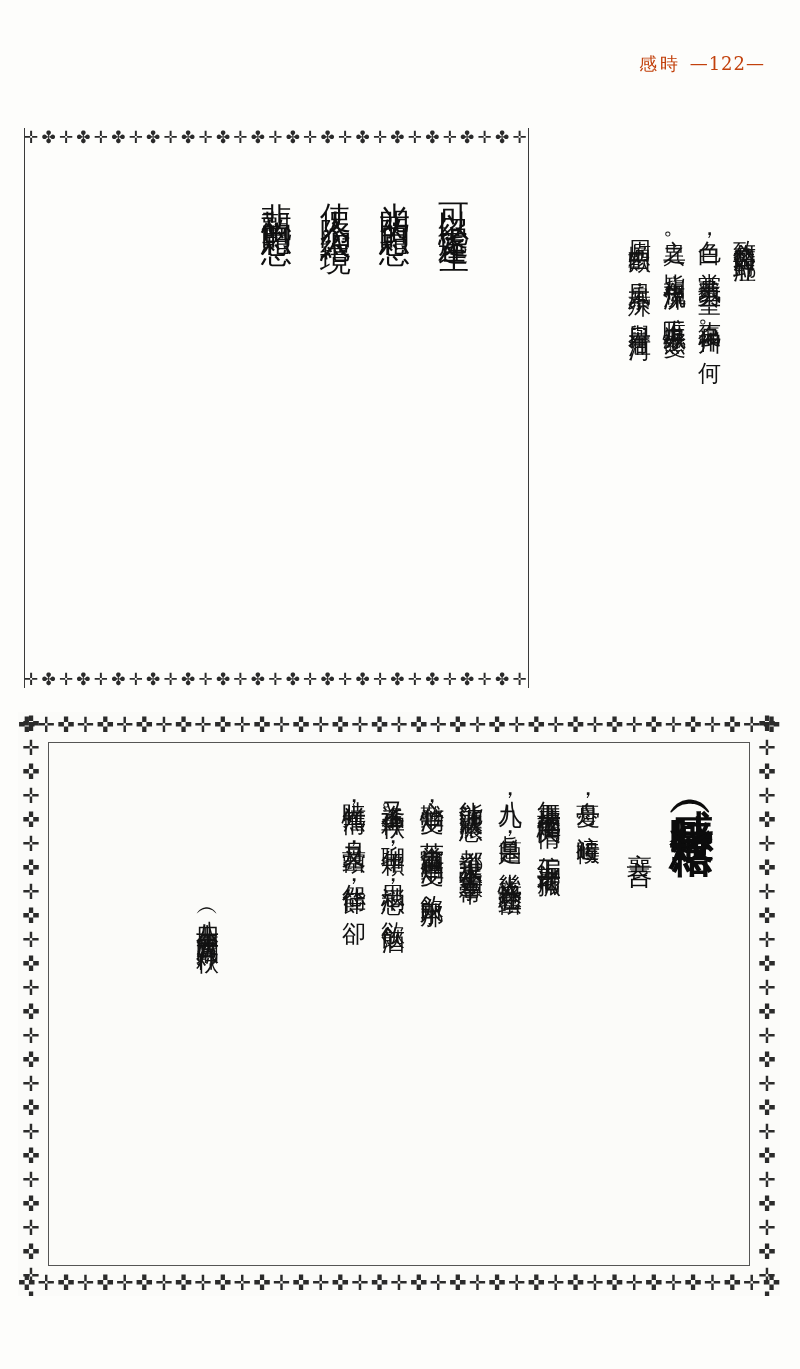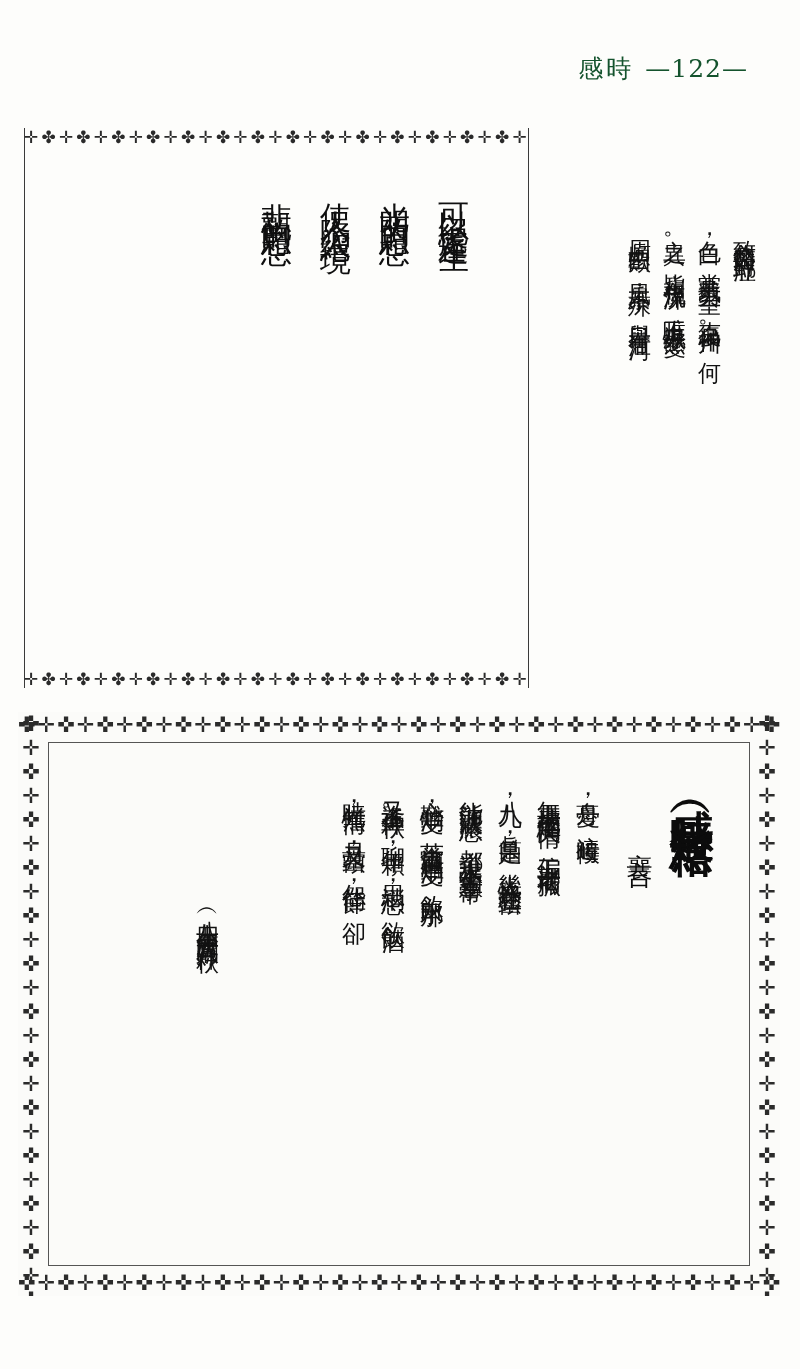--- a/index.html
+++ b/index.html
@@ -19,24 +19,24 @@
   .page {
     position: absolute;
     inset: 0;
     background: #fdfdfb;
   }
 
   
   .header {
     position: absolute;
     top: 52px;
-    right: 52px;
-    font-size: 25px;
+    right: 35px;
+    font-size: 18px;
     letter-spacing: 3px;
-    color: #14532d;
+    color: #c2410c;
     white-space: nowrap;
     font-family: "DejaVu Serif", "Liberation Serif", serif;
   }
   .header .pageno {
     letter-spacing: 1px;
   }
 
   
   .vcol {
     writing-mode: vertical-rl;

